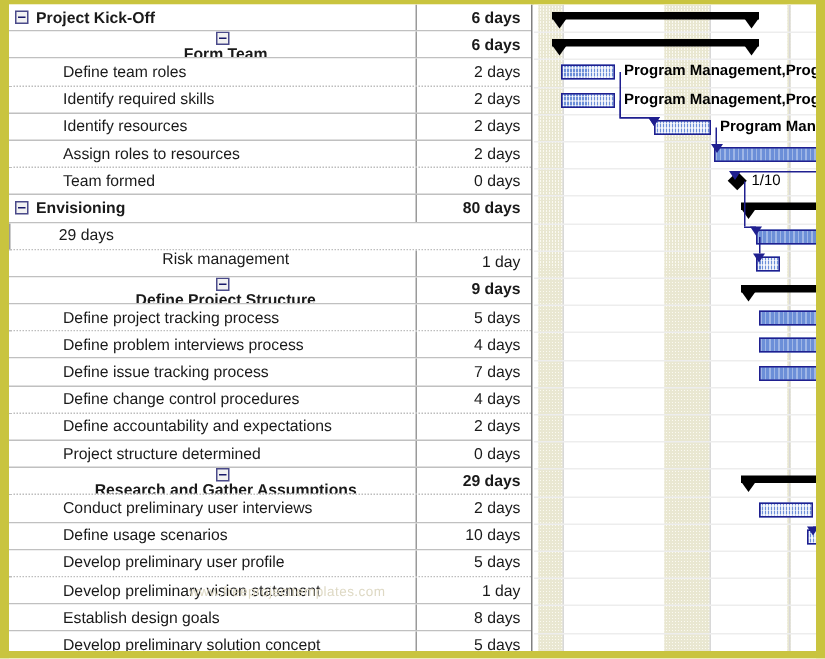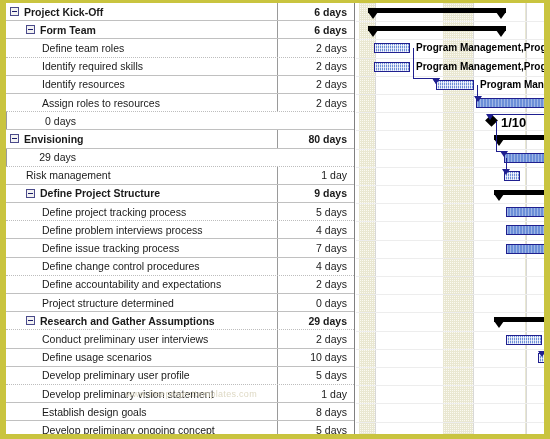--- a/index.html
+++ b/index.html
@@ -73,21 +73,21 @@
     align-items: center;
     justify-content: flex-end;
     white-space: nowrap;
   }
   .row.lvl0 .cell-name { font-weight: bold; }
   .row.lvl0 .cell-dur  { font-weight: bold; }
   .row.lvl1 .cell-name { font-weight: bold; }
   .row.lvl1 .cell-dur  { font-weight: bold; }
 
   .indent0 { padding-left: 4px; }
-  .indent1 { padding-left: 20px; }
+  .indent1 { padding-left: 20px; flex-direction: column; }
   .indent2 { padding-left: 36px; }
 
   
   .exp {
     display: inline-block;
     width: 9px; height: 9px;
     border: 1px solid #4a4a8a;
     background: #f2f2f2;
     position: relative;
     margin-right: 5px;
@@ -163,22 +163,22 @@
   }
   
   .milestone {
     position: absolute;
     width: 9px; height: 9px;
     background: #000000;
     transform: rotate(45deg);
   }
   .mslabel {
     position: absolute;
-    font-size: 13px;
-    font-weight: bold;
+    font-size: 10px;
+    font-weight: normal;
     color: #000000;
     white-space: nowrap;
   }
   
   .barlabel {
     position: absolute;
     font-size: 10px;
     font-weight: bold;
     color: #000000;
     white-space: nowrap;
@@ -246,20 +246,23 @@
           </div>
           <div class="cell-dur">2 days</div>
         </div>
         <div class="row lvl9 dotted">
           <div class="cell-name indent2">
             <span class="txt">Assign roles to resources</span>
           </div>
           <div class="cell-dur">2 days</div>
         </div>
         <div class="row lvl9">
+          <div class="cell-name indent2">
+            <span class="txt">Team formed</span>
+          </div>
           <div class="cell-dur">0 days</div>
         </div>
         <div class="row lvl0">
           <div class="cell-name indent0">
             <span class="exp"></span>
             <span class="txt">Envisioning</span>
           </div>
           <div class="cell-dur">80 days</div>
         </div>
         <div class="row lvl9 dotted">
@@ -346,21 +349,21 @@
           <div class="cell-dur">1 day</div>
         </div>
         <div class="row lvl9">
           <div class="cell-name indent2">
             <span class="txt">Establish design goals</span>
           </div>
           <div class="cell-dur">8 days</div>
         </div>
         <div class="row lvl9 dotted">
           <div class="cell-name indent2">
-            <span class="txt">Develop preliminary ongoing concept</span>
+            <span class="txt">Develop preliminary solution concept</span>
           </div>
           <div class="cell-dur">5 days</div>
         </div>
       </div>
 
     <div class="gantt" id="gantt-pane">
         <div class="gband" style="left: 3px; width: 16px;"></div>
         <div class="gband" style="left: 87px; width: 30px;"></div>
         <div class="gband" style="left: 169px; width: 2px;"></div>
         <div class="gline" style="left: 19px;"></div>

